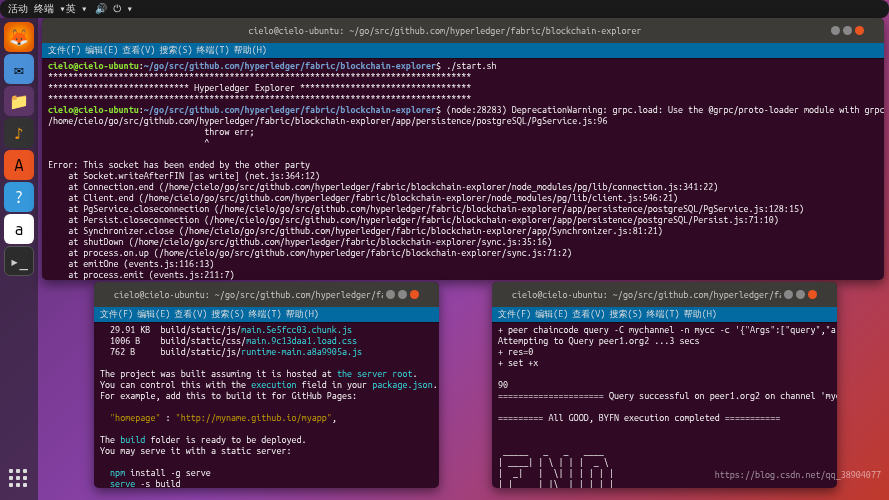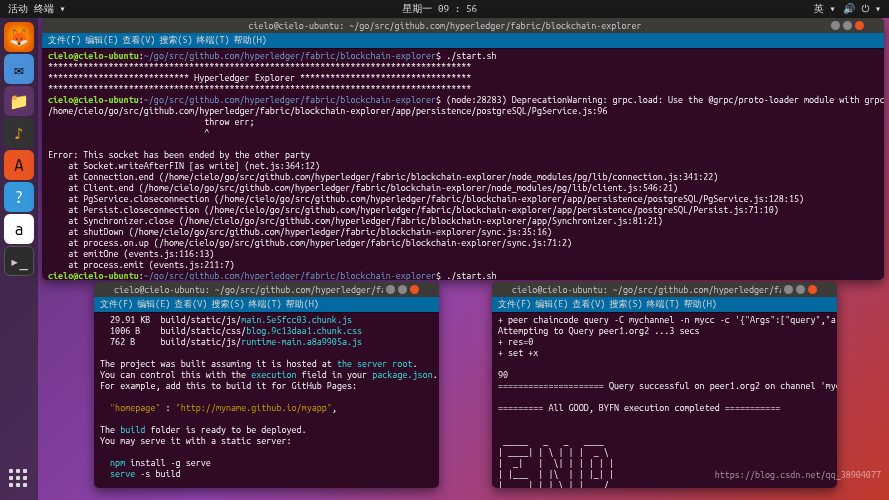--- a/index.html
+++ b/index.html
@@ -12,20 +12,21 @@
   position: relative;
 }
 .topbar {
   height: 18px;
   background: #1a1a1a;
   color: #ddd;
   display: flex;
   align-items: center;
   padding: 0 8px;
   font-size: 10px;
+  border-radius: 8px;
 }
 .topbar .left { display: flex; gap: 6px; }
 .topbar .center { flex: 1; text-align: center; }
 .topbar .right { display: flex; gap: 8px; align-items: center; }
 .dock {
   position: absolute;
   left: 0; top: 18px; bottom: 0;
   width: 38px;
   background: rgba(30,30,30,0.55);
   display: flex;
@@ -58,21 +59,21 @@
 }
 .apps-btn span { background: #ddd; border-radius: 1px; }
 .window {
   position: absolute;
   background: #300a24;
   border-radius: 5px;
   overflow: hidden;
   box-shadow: 0 4px 12px rgba(0,0,0,0.5);
 }
 .titlebar {
-  height: 15px;
+  height: 25px;
   background: #3c3b37;
   color: #ccc;
   font-size: 9px;
   display: flex;
   align-items: center;
   padding: 0 20px;
 }
 .titlebar .title { flex: 1; text-align: center; overflow: hidden; white-space: nowrap; }
 .wbtn { width: 9px; height: 9px; border-radius: 50%; margin-left: 3px; }
 .wmin { background: #888; }
@@ -91,21 +92,21 @@
 }
 .term-body {
   padding: 2px 6px;
   color: #fff;
   font-size: 9px;
   line-height: 11px;
   white-space: pre;
   overflow: hidden;
 }
 .prompt-user { color: #8ae234; font-weight: bold; margin-top: 32px; }
-.prompt-path { color: #729fcf; font-weight: normal; margin-top: 10px; }
+.prompt-path { color: #729fcf; font-weight: bold; margin-top: 10px; }
 .white { color: #fff; }
 .cyan { color: #34e2e2; }
 .yellow { color: #c4a000; }
 .watermark {
   position: absolute;
   right: 8px; bottom: 20px;
   color: rgba(255,255,255,0.55);
   font-size: 9px;
 }
 .w1 { left: 42px; top: 18px; width: 842px; height: 262px; }
@@ -113,21 +114,20 @@
 .w3 { left: 492px; top: 282px; width: 345px; height: 206px; }
 </style>
 </head>
 <body>
 
 <div class="topbar">
   <div class="left">
     <span>活动</span>
     <span>终端 ▾</span>
   </div>
-  <div class="center">星期一 09 : 56</div>
   <div class="right">
     <span>英 ▾</span>
     <span>🔊 ⏻ ▾</span>
   </div>
 </div>
 
 <div class="dock">
   <div class="dock-item firefox">🦊</div>
   <div class="dock-item mail">✉</div>
   <div class="dock-item files">📁</div>
@@ -201,21 +201,21 @@
   </div>
   <div class="menubar">
     <span>文件(F)</span>
     <span>编辑(E)</span>
     <span>查看(V)</span>
     <span>搜索(S)</span>
     <span>终端(T)</span>
     <span>帮助(H)</span>
   </div>
   <div class="term-body" id="tb2">  29.91 KB  build/static/js/<span class="cyan">main.5e5fcc03.chunk.js</span>
-  1006 B    build/static/css/<span class="cyan">blog.9c13daa1.chunk.css</span>
+  1006 B    build/static/css/<span class="cyan">main.9c13daa1.load.css</span>
   762 B     build/static/js/<span class="cyan">runtime-main.a8a9905a.js</span>
 
 The project was built assuming it is hosted at <span class="cyan">the server root</span>.
 You can control this with the <span class="cyan">execution</span> field in your <span class="cyan">package.json</span>.
 For example, add this to build it for GitHub Pages:
 
 <span class="yellow">  "homepage"</span> : <span class="yellow">"http://myname.github.io/myapp"</span>,
 
 The <span class="cyan">build</span> folder is ready to be deployed.
 You may serve it with a static server:

